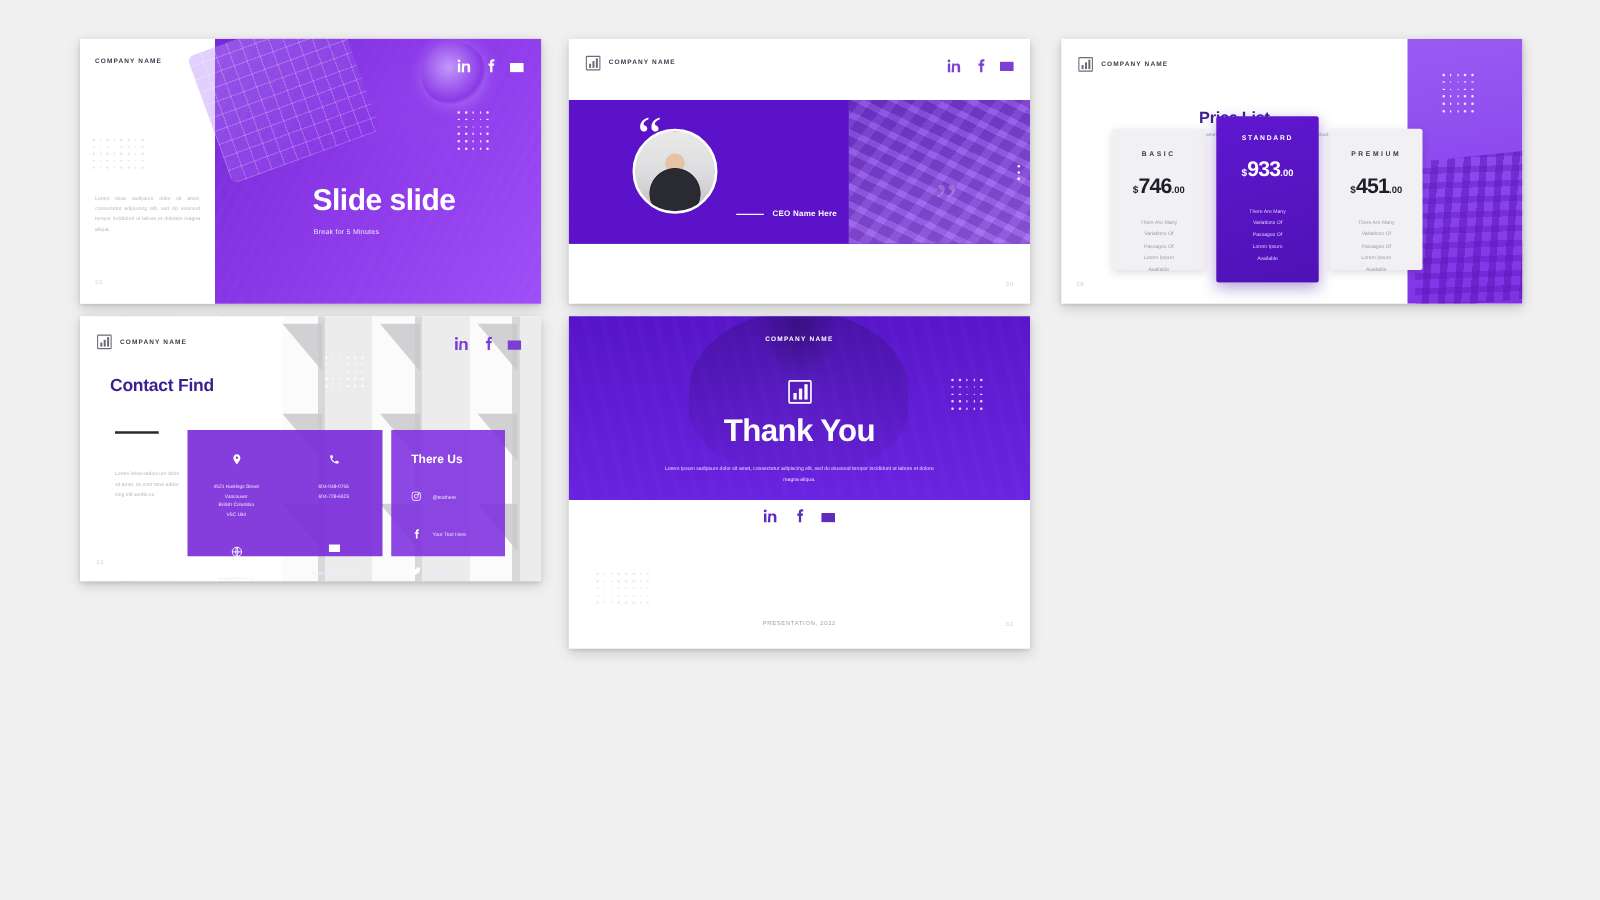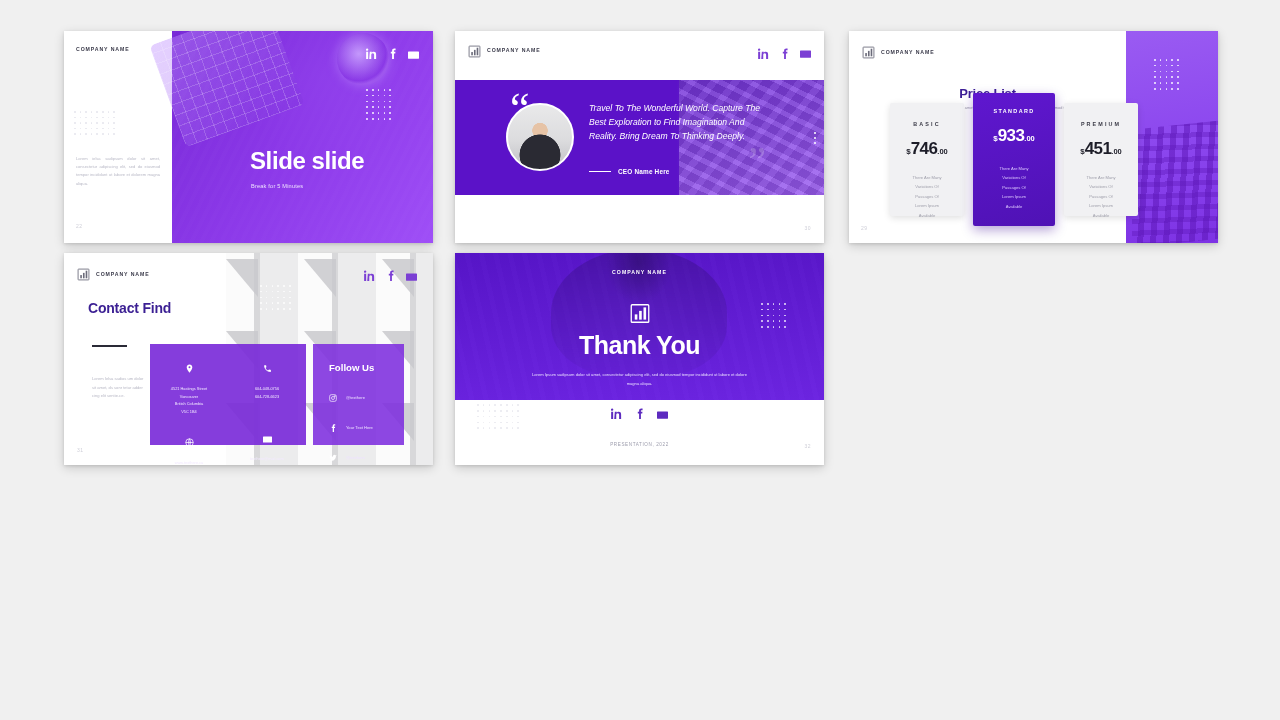--- a/index.html
+++ b/index.html
@@ -235,21 +235,21 @@
     padding: 18px 0 0 16px;
   }
   #slide4 .fhead { font-size: 9.6px; font-weight: 700; color: #fff; margin-bottom: 15px; }
   #slide4 .frow { display: flex; align-items: center; gap: 9px; margin-bottom: 12px; }
   #slide4 .fname { font-size: 4.1px; color: #eee2ff; }
   #slide4 .s4dots { left: 196px; top: 32px; }
 
   
   
   
-  #slide5 { left: 455px; top: 253px; width: 369px; height: 212px; }
+  #slide5 { left: 455px; top: 253px; width: 369px; height: 266px; }
   #slide5 .hero {
     position: absolute; left: 0; top: 0; width: 100%; height: 147px;
     background:
       linear-gradient(180deg, rgba(86,20,200,0.86), rgba(106,34,225,0.88)),
       repeating-linear-gradient(77deg, rgba(255,255,255,0.07) 0 5px, rgba(0,0,0,0.07) 5px 14px),
       radial-gradient(ellipse 36% 70% at 50% 42%, rgba(160,110,255,0.55), rgba(0,0,0,0) 70%),
       linear-gradient(150deg, #5b18c9, #7f37e4);
     overflow: hidden;
   }
   #slide5 .silhouette {
@@ -429,21 +429,20 @@
             </svg>
         </span>
       </div>
     </div>
     <div class="band">
       <div class="bandphoto"></div>
       <div class="avatarwrap">
         <div class="qmark">“</div>
         <div class="avatar"></div>
       </div>
-      <div class="quote">Travel To The Wonderful World. Capture The Best Exploration to Find Imagination And Reality. Bring Dream To Thinking Deeply.</div>
       <div class="attrrow">
         <span class="attrline"></span>
         <span class="attrname">CEO Name Here</span>
       </div>
       <div class="bigq">”</div>
       <div class="vdots">
           <i></i>
           <i></i>
           <i></i>
         </div>
@@ -667,21 +666,21 @@
         <span class="ic" style="margin-top:29px">
           <svg width="9" height="7" viewBox="0 0 24 18" fill="#fff">
               <path d="M1 1h22a1 1 0 0 1 1 1v14a1 1 0 0 1-1 1H1a1 1 0 0 1-1-1V2a1 1 0 0 1 1-1zm11 9L1.6 2.4h20.8z"></path>
             </svg>
         </span>
         <div class="itxt">texthere@mail.com</div>
       </div>
     </div>
 
     <div class="followbox">
-      <div class="fhead">Follow Us</div>
+      <div class="fhead">There Us</div>
       <div id="follow-rows">
           <div class="frow">
             <span><svg width="8" height="8" viewBox="0 0 24 24" fill="none" stroke="#fff" stroke-width="2">
                 <rect x="2" y="2" width="20" height="20" rx="5"></rect>
                 <circle cx="12" cy="12" r="4.5"></circle>
                 <circle cx="17.6" cy="6.4" r="1.3" fill="#fff"></circle>
               </svg></span>
             <span class="fname">@texthere</span>
           </div>
           <div class="frow">

